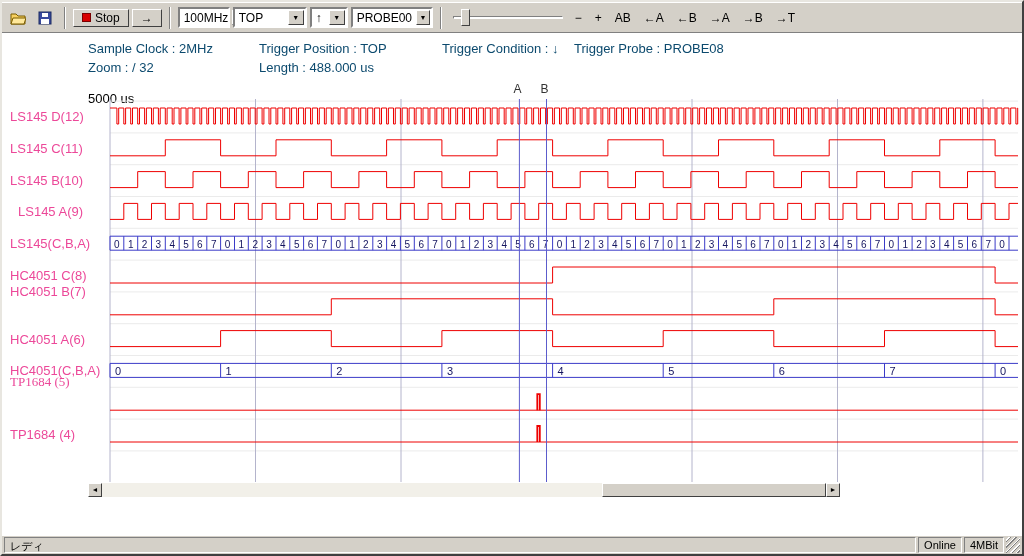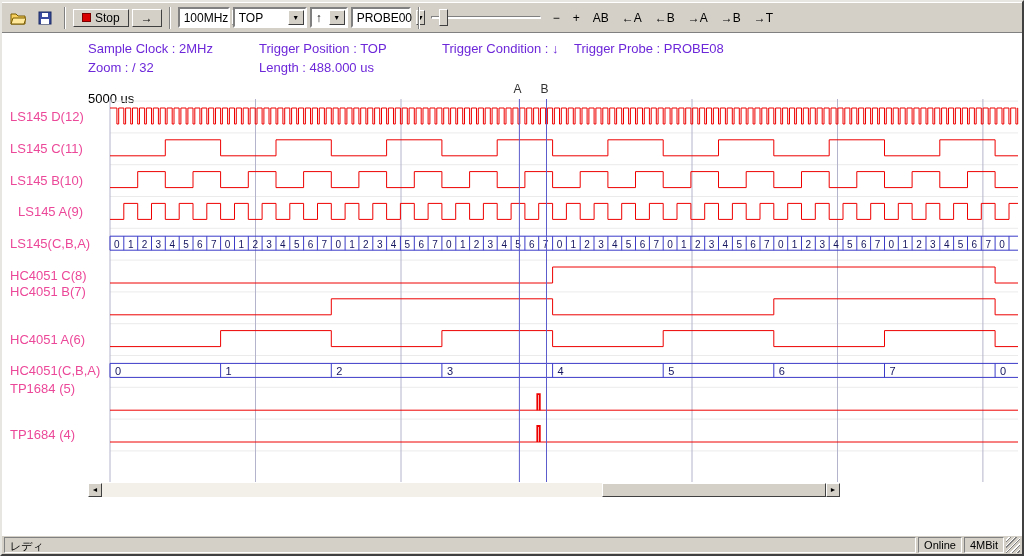--- a/index.html
+++ b/index.html
@@ -32,21 +32,21 @@
   .combo-btn{width:16px;height:15px;background:#d4d0c8;border:1px solid;border-color:#fff #404040 #404040 #fff;
     font-size:7px;text-align:center;line-height:13px;margin-right:1px;}
   .slider{position:relative;width:110px;height:22px;margin:0 4px;}
   .slider-track{position:absolute;top:9px;left:0;right:0;height:3px;border:1px solid #808080;
     border-right-color:#fff;border-bottom-color:#fff;background:#fff;}
   .slider-thumb{position:absolute;top:2px;left:8px;width:9px;height:17px;background:#d4d0c8;
     border:1px solid;border-color:#fff #404040 #404040 #fff;}
   .flat-btn{border:none;background:transparent;font-size:12px;padding:0 5px;height:22px;}
   
   .content{position:relative;flex:1;background:#fff;border-top:1px solid #808080;overflow:hidden;}
-  .info-item{position:absolute;font-size:13px;white-space:nowrap;color:#6d28d9;}
+  .info-item{position:absolute;font-size:13px;white-space:nowrap;color:#0c4a6e;}
   .time-div{position:absolute;top:58px;left:86px;font-size:13px;}
   .ch-label{position:absolute;left:8px;height:16px;line-height:16px;font-size:13px;white-space:nowrap;color:#ec4899;}
   #wave-svg{position:absolute;top:42px;left:0;font-family:"Liberation Sans",sans-serif;}
   
   .hscroll{position:absolute;top:450px;left:86px;width:752px;height:14px;background:#f2f0e9;}
   .hs-btn{position:absolute;top:0;width:14px;height:14px;background:#d4d0c8;border:1px solid;
     border-color:#fff #404040 #404040 #fff;font-size:7px;line-height:12px;text-align:center;padding:0;}
   .hs-left{left:0;} .hs-right{right:0;}
   .hs-thumb{position:absolute;top:0;left:514px;width:224px;height:14px;background:#d4d0c8;
     border:1px solid;border-color:#fff #404040 #404040 #fff;}
@@ -90,21 +90,21 @@
       <span class="combo-btn">▼</span>
     </div>
     <div class="combo" style="width:74px">
       <span class="combo-text">TOP</span>
       <span class="combo-btn">▼</span>
     </div>
     <div class="combo" style="width:38px">
       <span class="combo-text">↑</span>
       <span class="combo-btn">▼</span>
     </div>
-    <div class="combo" style="width:60px">
+    <div class="combo" style="width:82px">
       <span class="combo-text">PROBE00</span>
       <span class="combo-btn">▼</span>
     </div>
     <span class="sep"></span>
     <div class="slider">
       <div class="slider-track"></div>
       <div class="slider-thumb"></div>
     </div>
     <button class="flat-btn">−</button>
     <button class="flat-btn">+</button>
@@ -128,21 +128,21 @@
     <div id="channel-labels">
         <div class="ch-label" style="top: 76px;">LS145 D(12)</div>
         <div class="ch-label" style="top: 107.8px;">LS145 C(11)</div>
         <div class="ch-label" style="top: 139.6px;">LS145 B(10)</div>
         <div class="ch-label" style="top: 171.4px; margin-left: 8px;">LS145 A(9)</div>
         <div class="ch-label" style="top: 203.2px;">LS145(C,B,A)</div>
         <div class="ch-label" style="top: 235px;">HC4051 C(8)</div>
         <div class="ch-label" style="top: 251px;">HC4051 B(7)</div>
         <div class="ch-label" style="top: 298.6px; text-align: right;">HC4051 A(6)</div>
         <div class="ch-label" style="top: 330.4px;">HC4051(C,B,A)</div>
-        <div class="ch-label" style="top: 348px;">TP1684 (5)</div>
+        <div class="ch-label" style="top: 341px; font-family: Liberation Serif, serif;">TP1684 (5)</div>
         <div class="ch-label" style="top: 394px;">TP1684 (4)</div>
       </div>
 
     <svg id="wave-svg" width="1020" height="412">
         <line x1="108" x2="1016" y1="26.1" y2="26.1" stroke="#ebebeb"></line>
         <line x1="108" x2="1016" y1="57.9" y2="57.9" stroke="#ebebeb"></line>
         <line x1="108" x2="1016" y1="89.7" y2="89.7" stroke="#ebebeb"></line>
         <line x1="108" x2="1016" y1="121.5" y2="121.5" stroke="#ebebeb"></line>
         <line x1="108" x2="1016" y1="153.3" y2="153.3" stroke="#ebebeb"></line>
         <line x1="108" x2="1016" y1="185.1" y2="185.1" stroke="#ebebeb"></line>

